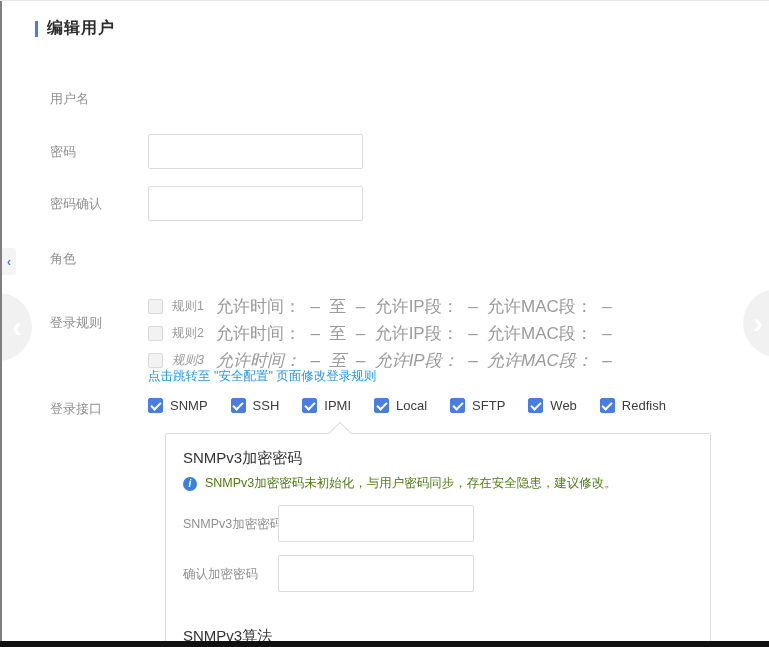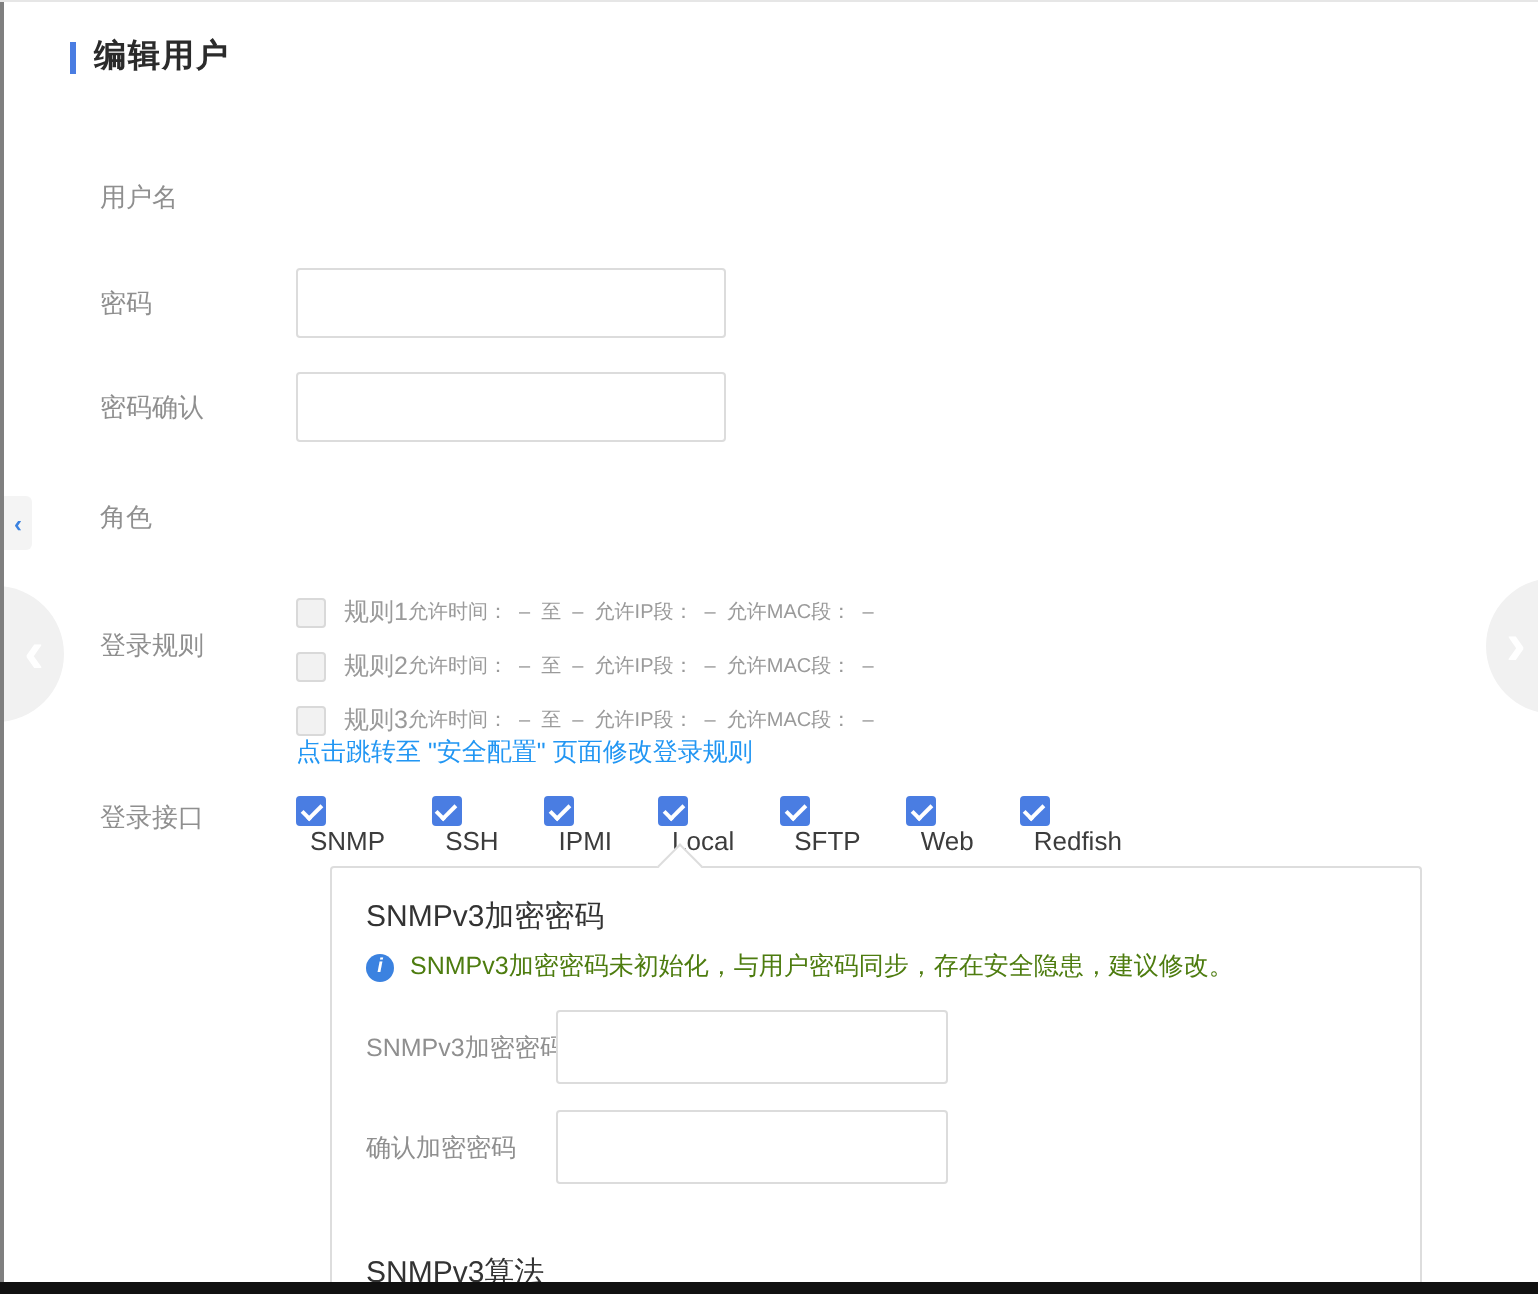--- a/index.html
+++ b/index.html
@@ -52,29 +52,29 @@
   .cb.checked::after {
     content:""; width:8px; height:4px; margin-top:-2px;
     border-left:2px solid #fff; border-bottom:2px solid #fff;
     transform:rotate(-45deg);
   }
   .cb.disabled { background:#f2f2f2; border:1px solid #d9d9d9; }
 
   
   .rule-row { position:absolute; left:148px; display:flex; align-items:center; height:20px; }
   .rule-row .rule-name { font-size:12.5px; color:#9a9a9a; margin-left:9px; }
-  .rule-row .rule-detail { font-size:10px; color:#9a9a9a; margin-left:0; white-space:pre; }
+  .rule-row .rule-detail { font-size:17px; color:#9a9a9a; margin-left:12px; white-space:pre; }
   .rules-link {
     position:absolute; left:148px; top:367px; font-size:12.5px; color:#2196f3;
     text-decoration:none; cursor:pointer;
   }
 
   
   .iface-row { position:absolute; left:148px; top:397px; display:flex; align-items:center; }
-  .iface-item { display:flex; align-items:flex-start; margin-right:23px;flex-direction:column; }
+  .iface-item { display:flex; align-items:flex-end; margin-right:23px; }
   .iface-item .if-label { font-size:13px; color:#3c3c3c; margin-left:7px; }
 
   
   .snmp-panel {
     position:absolute; left:165px; top:432px; width:546px; height:215px;
     background:#fff; border:1px solid #ddd; border-bottom:none; border-radius:2px;
   }
   .panel-notch {
     position:absolute; left:166px; top:-9px; width:16px; height:16px;
     background:#fff; transform:rotate(45deg);
@@ -142,21 +142,21 @@
   <div class="rule-row" style="top:295px;">
     <span class="cb disabled"></span>
     <span class="rule-name">规则1</span>
     <span class="rule-detail">允许时间：  –  至  –  允许IP段：  –  允许MAC段：  –</span>
   </div>
   <div class="rule-row" style="top:322px;">
     <span class="cb disabled"></span>
     <span class="rule-name">规则2</span>
     <span class="rule-detail">允许时间：  –  至  –  允许IP段：  –  允许MAC段：  –</span>
   </div>
-  <div class="rule-row" style="top:349px;">
+  <div class="rule-row" style="top:349px;font-style:italic;">
     <span class="cb disabled"></span>
     <span class="rule-name">规则3</span>
     <span class="rule-detail">允许时间：  –  至  –  允许IP段：  –  允许MAC段：  –</span>
   </div>
   <a class="rules-link">点击跳转至 "安全配置" 页面修改登录规则</a>
 
   <div class="flabel" style="top:399px;">登录接口</div>
   <div class="iface-row">
     <span class="iface-item">
       <span class="cb checked"></span>

